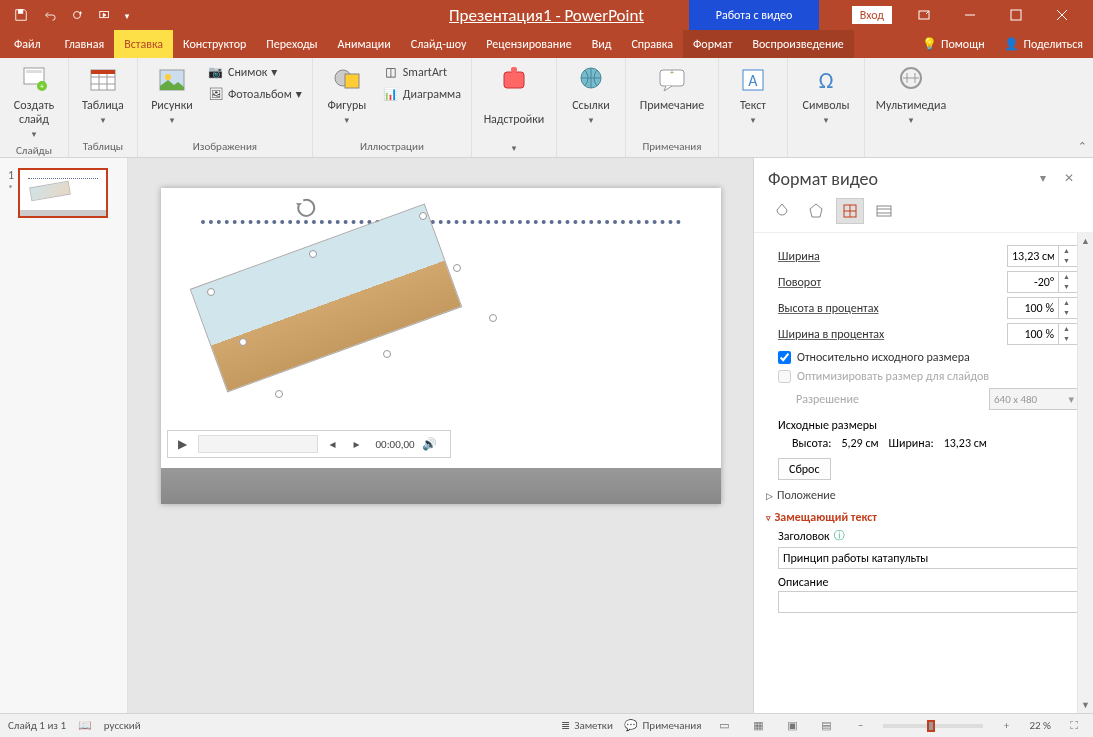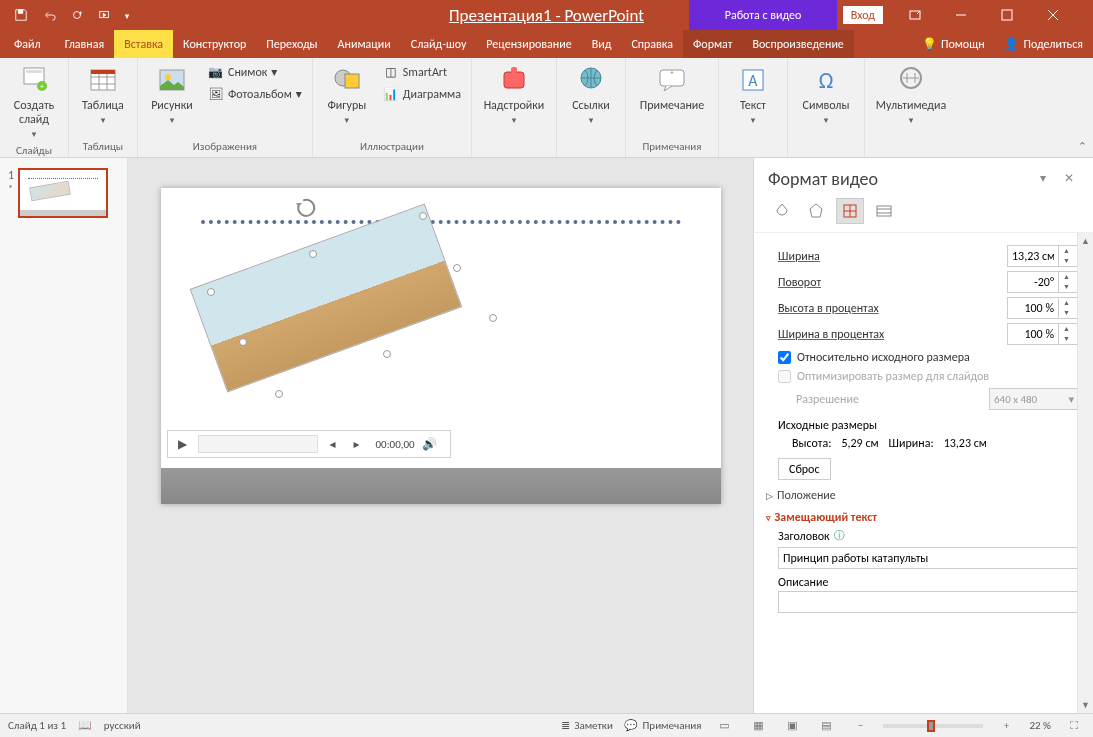--- a/index.html
+++ b/index.html
@@ -4,22 +4,22 @@
 <style>
 * { box-sizing: border-box; margin: 0; padding: 0; font-family: "Segoe UI", Calibri, sans-serif; }
 body { width: 1093px; height: 737px; background: #fff; overflow: hidden; display: flex; flex-direction: column; font-size: 12px; }
 
 
 .titlebar { height: 30px; background: #B7472A; color: #fff; display: flex; align-items: center; position: relative; }
 .titlebar .qat { display: flex; align-items: center; padding-left: 8px; gap: 2px; }
 .titlebar .qat-btn { width: 26px; height: 26px; display: flex; align-items: center; justify-content: center; color: #fff; cursor: pointer; }
 .titlebar .qat-btn svg { width: 14px; height: 14px; fill: #fff; stroke: #fff; }
 .titlebar .title { position: absolute; left: 0; right: 0; text-align: center; pointer-events: none; font-size: 17px; text-decoration: underline; }
-.titlebar .context-tab { position: absolute; left: 689px; top: 0; width: 148px; height: 30px; background: #6d28d9; display: flex; align-items: center; justify-content: center; font-size: 12px; }
-.titlebar .right { position: absolute; right: 17px; display: flex; align-items: center; height: 30px; }
+.titlebar .context-tab { position: absolute; left: 689px; top: 0; width: 130px; height: 30px; background: #1d4ed8; display: flex; align-items: center; justify-content: center; font-size: 12px; }
+.titlebar .right { position: absolute; right: 8px; display: flex; align-items: center; height: 30px; }
 .titlebar .login { background: #fff; color: #B7472A; padding: 2px 8px; font-size: 12px; margin-right: 8px; border: 1px solid #B7472A; }
 .titlebar .win-btn { width: 46px; height: 30px; display: flex; align-items: center; justify-content: center; color: #fff; cursor: pointer; }
 
 
 .ribbon-tabs { height: 28px; background: #B7472A; display: flex; align-items: stretch; color: #fff; font-size: 12px; }
 .ribbon-tab { padding: 0 10px; display: flex; align-items: center; cursor: pointer; }
 .ribbon-tab.active { background: #fde047; color: #B7472A; }
 .ribbon-tab.file { padding: 0 14px; }
 .ribbon-tab.ctx { background: #A13E24; }
 .ribbon-tabs .right-tabs { margin-left: auto; display: flex; }
@@ -268,21 +268,21 @@
             <span class="mi">📊</span>
             <span>Диаграмма</span>
           </div>
       </div>
     </div>
     <div class="label">Иллюстрации</div>
   </div>
 
   <div class="ribbon-group">
     <div class="body">
-        <div class="big-btn" style="width:72px;">
+        <div class="big-btn" style="width:72px;gap:14px;">
           <div class="icon">
             <svg viewBox="0 0 32 32">
               <rect x="6" y="8" width="20" height="16" rx="3" fill="#f66" stroke="#c33"></rect>
               <rect x="13" y="3" width="6" height="6" rx="2" fill="#f66"></rect>
             </svg>
           </div>
           <span>Надстройки</span>
           <span class="drop"></span>
         </div>
       </div>

